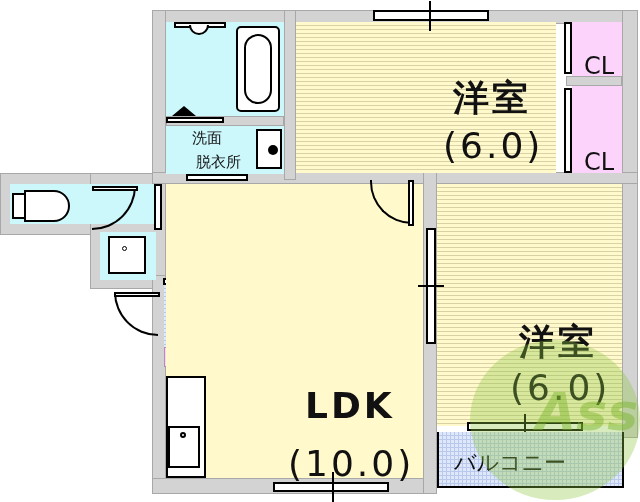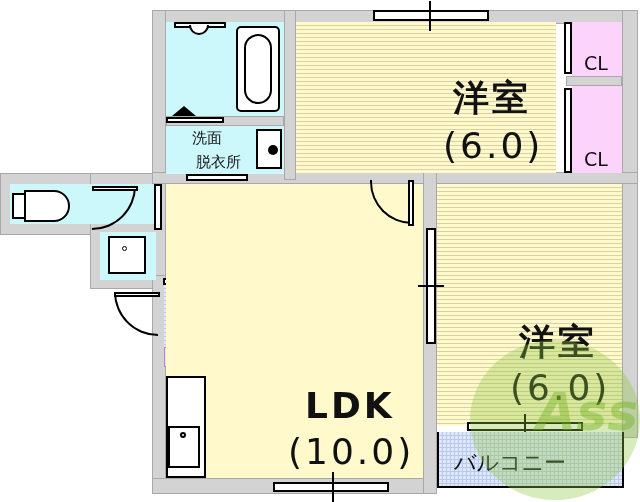--- a/index.html
+++ b/index.html
@@ -8,21 +8,21 @@
   .wall { background:#d3d3d3; border:1px solid #a8a8a8; }
   .wet { background:#ccf7fb; }
   .floor { background:#fff9cc; }
   .lined { background-color:#fff9cc; background-image:repeating-linear-gradient(to bottom, #fff9cc 0px, #fff9cc 3px, #d9d2a6 3px, #d9d2a6 4px); }
   .closet { background:#fbd3fb; }
   .tile { background-color:#dfe8fb; background-image:repeating-linear-gradient(to right, transparent 0 3px, #b9c9ec 3px 4px), repeating-linear-gradient(to bottom, transparent 0 3px, #b9c9ec 3px 4px); }
   .win { background:#ffffff; border:2px solid #000; }
   .fix { background:#ffffff; border:2px solid #000; }
   .lbl { color:#111; white-space:nowrap; line-height:1; }
   .big { font-size:36px; font-weight:bold; letter-spacing:3px; }
-  .sm { font-size:19px; }
+  .sm { font-size:24px; }
   .xs { font-size:15px; }
 </style>
 </head>
 <body>
 
 <div class="abs wall" style="left:152px;top:10px;width:486px;height:14px;"></div>
 <div class="abs wall" style="left:622px;top:10px;width:16px;height:428px;"></div>
 <div class="abs wall" style="left:152px;top:10px;width:14px;height:180px;"></div>
 <div class="abs wall" style="left:0;top:173px;width:166px;height:62px;"></div>
 <div class="abs wall" style="left:90px;top:173px;width:76px;height:116px;"></div>
@@ -73,21 +73,21 @@
 <div class="abs" style="left:114px;top:292px;width:44px;height:44px;border-left:2px solid #000;border-bottom:2px solid #000;border-radius:0 0 0 44px;"></div>
 <div class="abs fix" style="left:114px;top:292px;width:46px;height:5px;"></div>
 
 <div class="abs floor" style="left:166px;top:184px;width:257px;height:294px;"></div>
 <div class="abs floor" style="left:240px;top:184px;width:183px;height:100px;"></div>
 <div class="abs fix" style="left:166px;top:376px;width:40px;height:102px;"></div>
 <div class="abs fix" style="left:168px;top:426px;width:32px;height:42px;">
   <div class="abs" style="left:10px;top:4px;width:6px;height:6px;border:2px solid #000;border-radius:50%;"></div>
 </div>
 <div class="abs lbl big" style="left:305px;top:388px;">LDK</div>
-<div class="abs lbl big" style="left:288px;top:434px;font-weight:normal;">(10.0)</div>
+<div class="abs lbl big" style="left:288px;top:446px;font-weight:normal;">(10.0)</div>
 <div class="abs win" style="left:273px;top:482px;width:116px;height:10px;"></div>
 <div class="abs" style="left:332px;top:472px;width:2px;height:30px;background:#000;"></div>
 <div class="abs" style="left:370px;top:180px;width:42px;height:44px;border-left:2px solid #000;border-bottom:2px solid #000;border-radius:0 0 0 44px;"></div>
 <div class="abs fix" style="left:408px;top:180px;width:6px;height:46px;"></div>
 
 <div class="abs lined" style="left:296px;top:22px;width:260px;height:151px;"></div>
 <div class="abs win" style="left:373px;top:10px;width:116px;height:11px;"></div>
 <div class="abs" style="left:429px;top:1px;width:2px;height:30px;background:#000;"></div>
 <div class="abs lbl big" style="left:453px;top:80px;">洋室</div>
 <div class="abs lbl big" style="left:443px;top:128px;font-weight:normal;">(6.0)</div>

